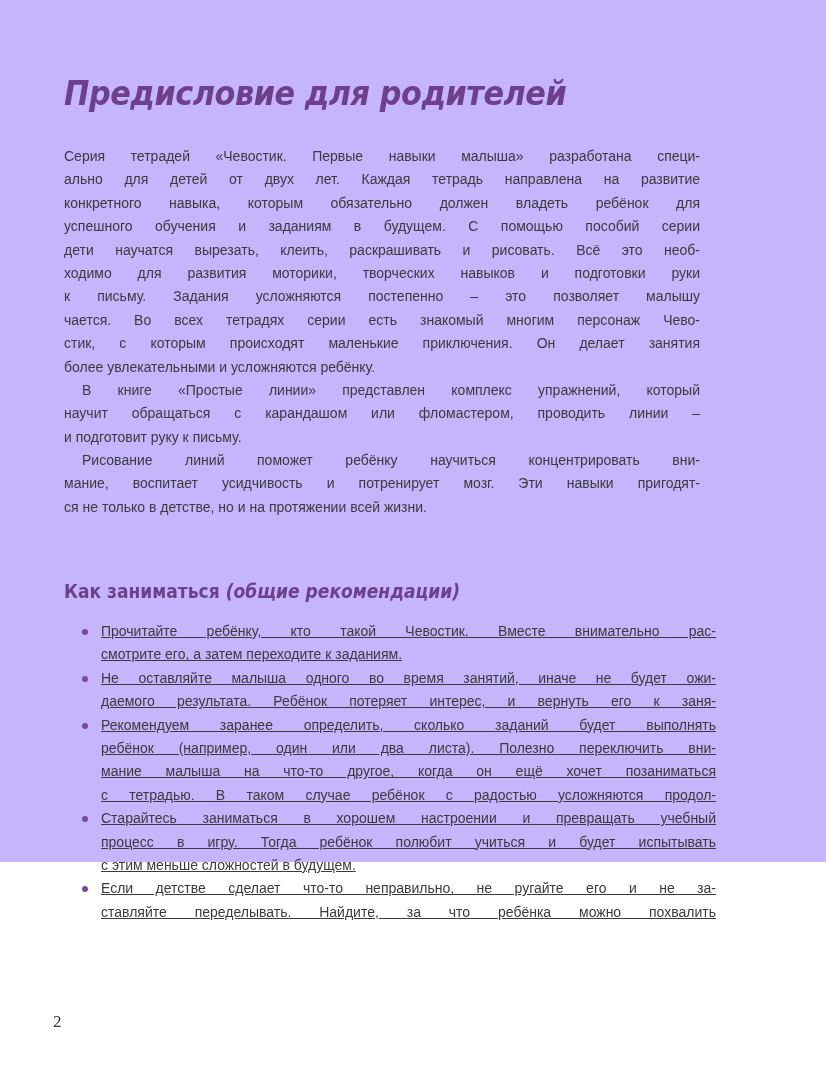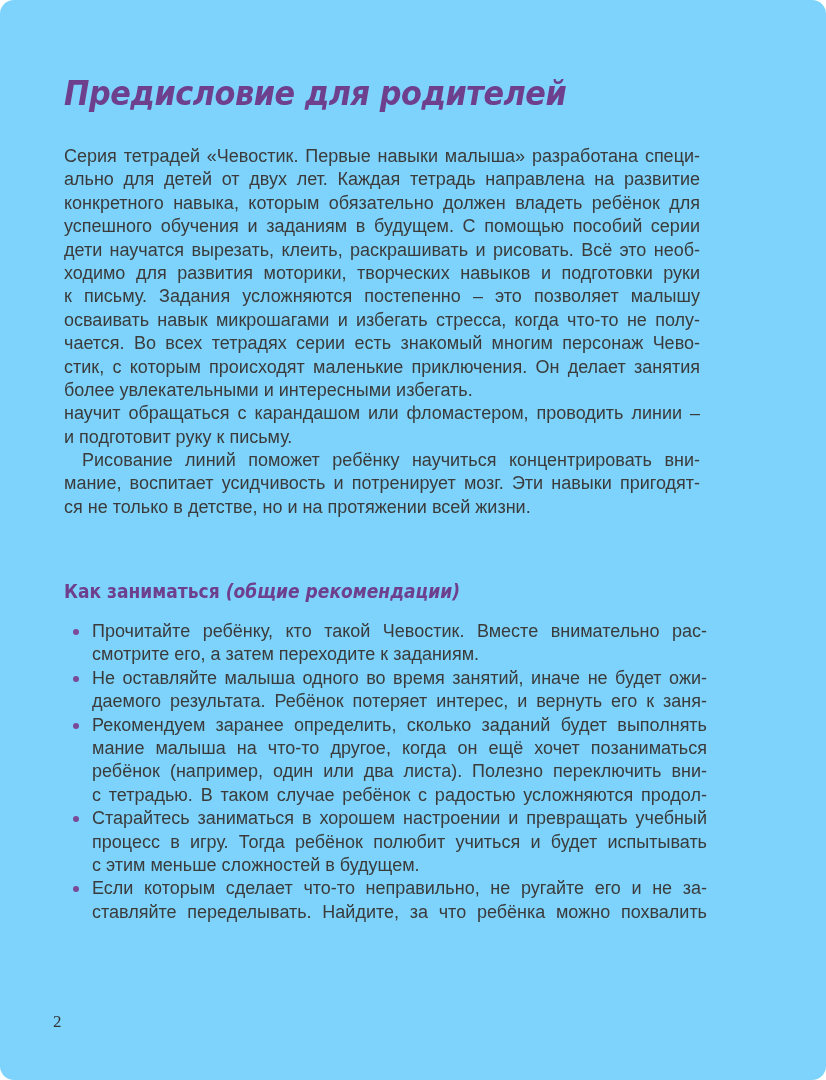--- a/index.html
+++ b/index.html
@@ -1,44 +1,44 @@
 <!DOCTYPE html>
 <html><head>
   <meta charset="utf-8">
   <style>
     html, body { margin: 0; padding: 0; background: #ffffff; }
     body { width: 826px; height: 1080px; position: relative; overflow: hidden; }
-    .page { position: absolute; left: 0; top: 0; width: 826px; height: 1080px; background: #7dd3fc; border-radius: 14px; }
+    .page { position: absolute; left: 0; top: 0; width: 826px; height: 862px; background: #c4b5fd; }
     .title {
       position: absolute; left: 64px; top: 74px;
       font-family: "DejaVu Sans", sans-serif;
       font-size: 33px; font-weight: bold; font-style: italic;
       color: #6e3f8d; letter-spacing: -0.5px; white-space: nowrap;
       transform: scaleX(0.92); transform-origin: left top;
     }
     .body-text {
       position: absolute; left: 64px; width: 636px;
       font-family: "Liberation Sans", sans-serif;
-      font-size: 18px; color: #3b3b3b;
+      font-size: 14px; color: #3b3b3b;
     }
     .line {
       display: block; height: 23.4px; line-height: 23.4px;
       text-align: justify; text-align-last: justify; white-space: nowrap;
     }
     .line.last { text-align-last: left; }
     .line.indent { padding-left: 18px; }
     #para-block { top: 145px; }
     .subtitle {
       position: absolute; left: 64px; top: 580px;
       font-family: "DejaVu Sans", sans-serif;
       font-size: 19px; font-weight: bold; color: #6e3f8d;
       white-space: nowrap; transform: scaleX(0.9); transform-origin: left top;
     }
     .subtitle .ital { font-style: italic; }
-    #list-block { top: 620px; left: 71px; width: 636px; }
+    #list-block { top: 620px; left: 80px; width: 636px; text-decoration: underline; }
     .bullet-item { position: relative; padding-left: 21px; }
     .bullet-dot {
       position: absolute; left: 2px; top: 9px;
       width: 6px; height: 6px; border-radius: 50%; background: #7a4a99;
     }
     .page-number {
       position: absolute; left: 53px; top: 1012px;
       font-family: "Liberation Serif", serif; font-size: 17px; color: #333;
     }
   </style>
@@ -51,25 +51,25 @@
 
   <div class="body-text" id="para-block">
 
     <span class="line">Серия тетрадей «Чевостик. Первые навыки малыша» разработана специ-</span>
     <span class="line">ально для детей от двух лет. Каждая тетрадь направлена на развитие</span>
     <span class="line">конкретного навыка, которым обязательно должен владеть ребёнок для</span>
     <span class="line">успешного обучения и заданиям в будущем. С помощью пособий серии</span>
     <span class="line">дети научатся вырезать, клеить, раскрашивать и рисовать. Всё это необ-</span>
     <span class="line">ходимо для развития моторики, творческих навыков и подготовки руки</span>
     <span class="line">к письму. Задания усложняются постепенно – это позволяет малышу</span>
-    <span class="line">осваивать навык микрошагами и избегать стресса, когда что-то не полу-</span>
     <span class="line">чается. Во всех тетрадях серии есть знакомый многим персонаж Чево-</span>
     <span class="line">стик, с которым происходят маленькие приключения. Он делает занятия</span>
-    <span class="line last">более увлекательными и интересными избегать.</span>
+    <span class="line last">более увлекательными и усложняются ребёнку.</span>
 
+    <span class="line indent">В книге «Простые линии» представлен комплекс упражнений, который</span>
     <span class="line">научит обращаться с карандашом или фломастером, проводить линии –</span>
     <span class="line last">и подготовит руку к письму.</span>
 
     <span class="line indent">Рисование линий поможет ребёнку научиться концентрировать вни-</span>
     <span class="line">мание, воспитает усидчивость и потренирует мозг. Эти навыки пригодят-</span>
     <span class="line last">ся не только в детстве, но и на протяжении всей жизни.</span>
   </div>
 
   <h2 class="subtitle" style="margin:0;">
     <span>Как заниматься </span><span class="ital">(общие рекомендации)</span>
@@ -85,34 +85,34 @@
 
     <div class="bullet-item">
       <span class="bullet-dot"></span>
       <span class="line">Не оставляйте малыша одного во время занятий, иначе не будет ожи-</span>
       <span class="line">даемого результата. Ребёнок потеряет интерес, и вернуть его к заня-</span>
     </div>
 
     <div class="bullet-item">
       <span class="bullet-dot"></span>
       <span class="line">Рекомендуем заранее определить, сколько заданий будет выполнять</span>
+      <span class="line">ребёнок (например, один или два листа). Полезно переключить вни-</span>
       <span class="line">мание малыша на что-то другое, когда он ещё хочет позаниматься</span>
-      <span class="line">ребёнок (например, один или два листа). Полезно переключить вни-</span>
       <span class="line">с тетрадью. В таком случае ребёнок с радостью усложняются продол-</span>
     </div>
 
     <div class="bullet-item">
       <span class="bullet-dot"></span>
       <span class="line">Старайтесь заниматься в хорошем настроении и превращать учебный</span>
       <span class="line">процесс в игру. Тогда ребёнок полюбит учиться и будет испытывать</span>
       <span class="line last">с этим меньше сложностей в будущем.</span>
     </div>
 
     <div class="bullet-item">
       <span class="bullet-dot"></span>
-      <span class="line">Если которым сделает что-то неправильно, не ругайте его и не за-</span>
+      <span class="line">Если детстве сделает что-то неправильно, не ругайте его и не за-</span>
       <span class="line">ставляйте переделывать. Найдите, за что ребёнка можно похвалить</span>
     </div>
 
   </div>
 
   <div class="page-number">2</div>
 </div>
 
 </body></html>

